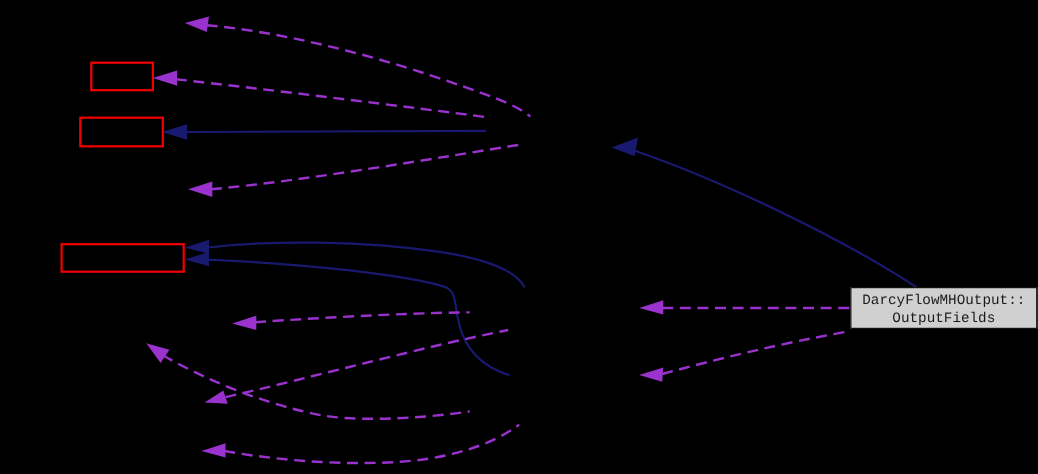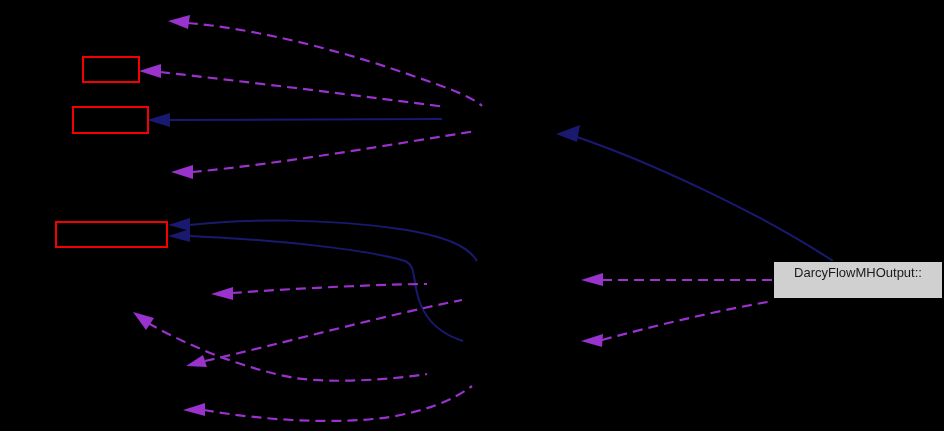--- a/index.html
+++ b/index.html
@@ -6,21 +6,21 @@
     margin: 0;
     padding: 0;
     background: #000000;
   }
   #stage {
     position: relative;
     width: 944px;
     height: 426px;
     background: #000000;
     overflow: hidden;
-    font-family: Liberation Sans, sans-serif;
+    font-family: Liberation Mono, monospace;
   }
   #edges {
     position: absolute;
     left: 0; top: 0;
     width: 944px;
     height: 431px;
   }
   .edge {
     fill: none;
     stroke-width: 2;
@@ -108,15 +108,16 @@
       <polygon class="arrowhead" points="581,341 603,334 602,347" fill="#9a32cd"></polygon>
     </g>
   </svg>
 
   <div id="red-node-1" class="red-node"></div>
   <div id="red-node-2" class="red-node"></div>
   <div id="red-node-3" class="red-node"></div>
 
   <div class="current-node">
     <div>DarcyFlowMHOutput::</div>
+    <div>OutputFields</div>
   </div>
 
 </div>
 
 </body></html>

